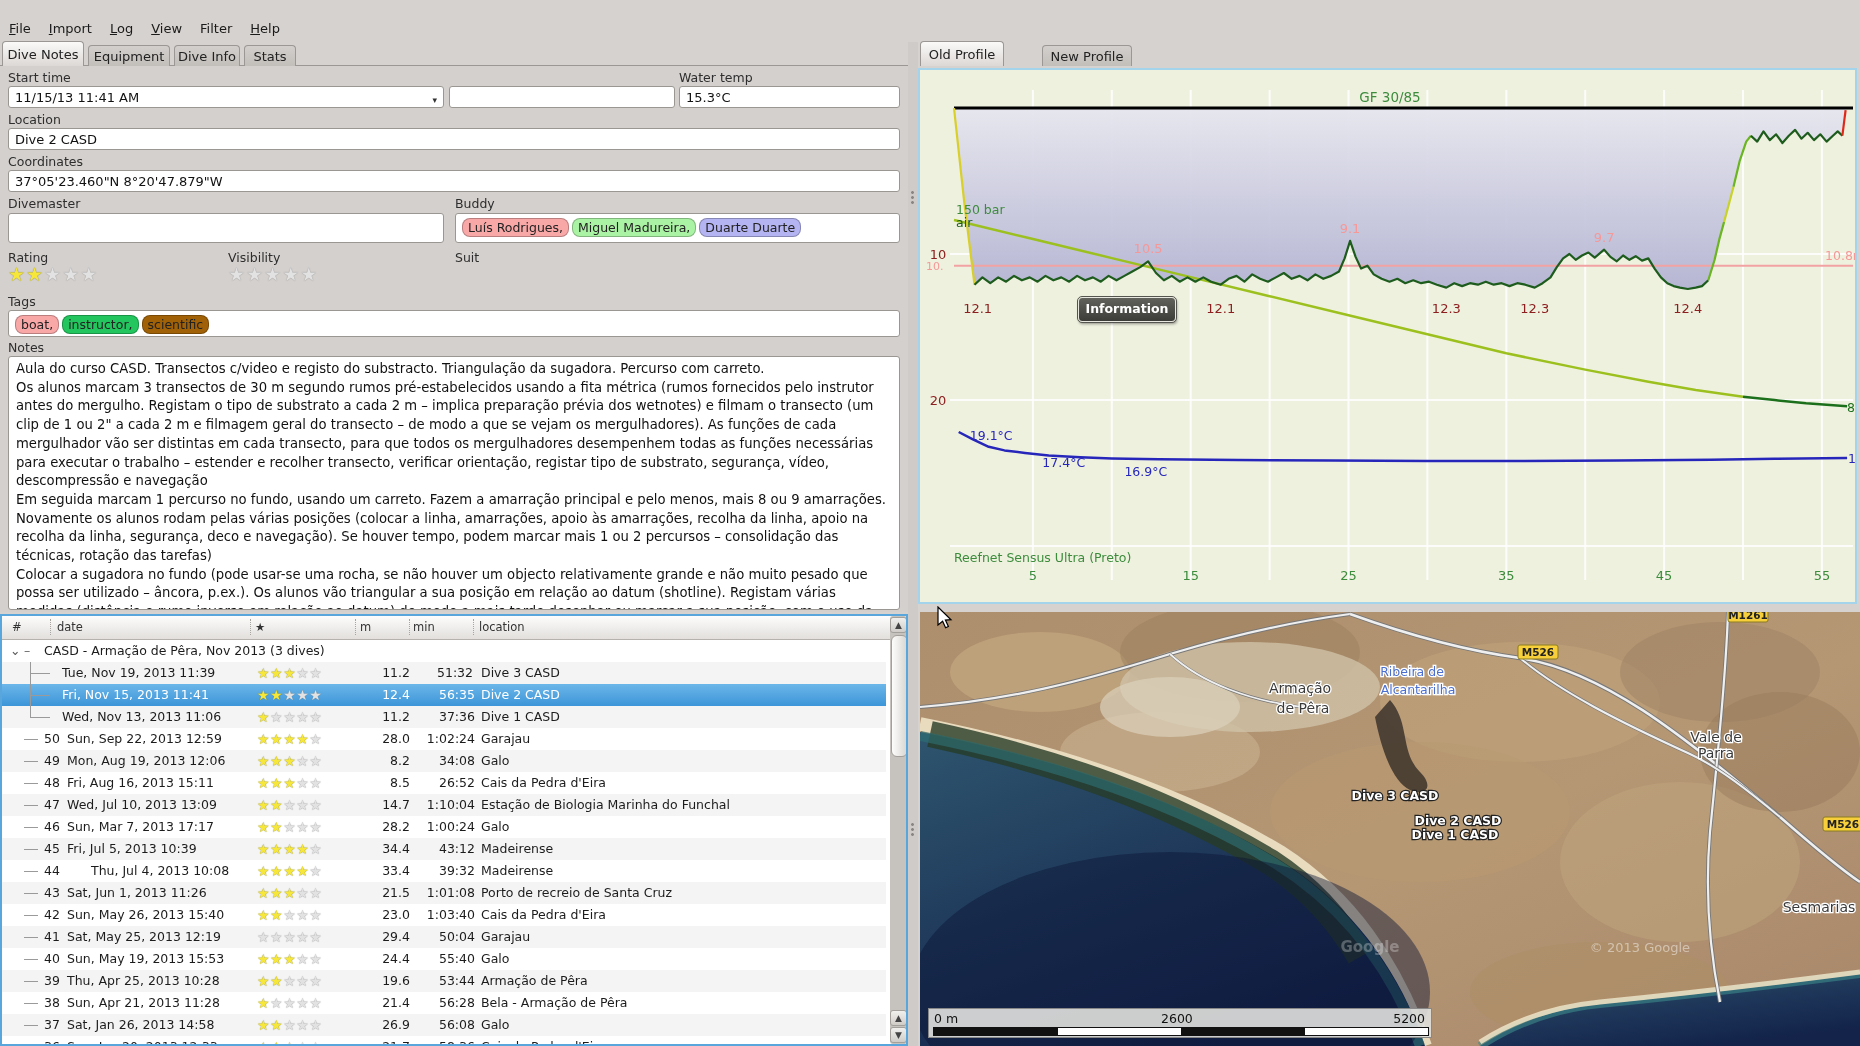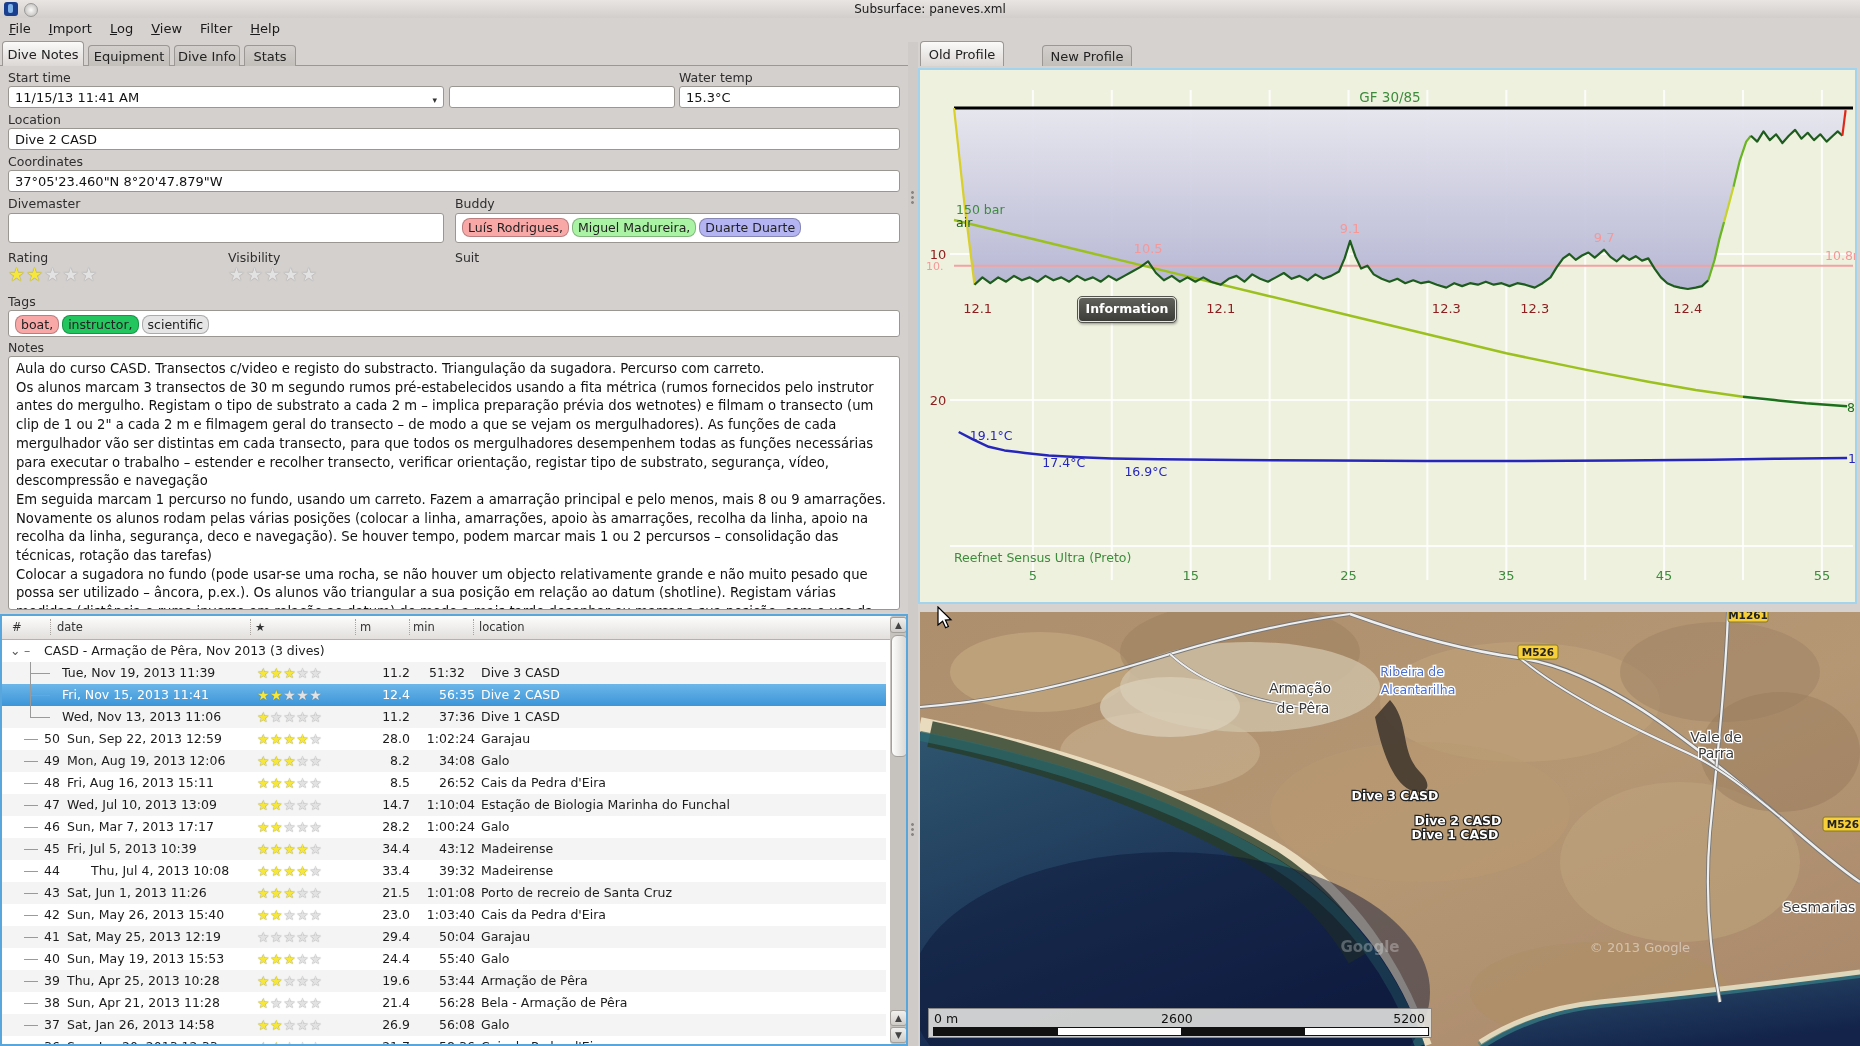--- a/index.html
+++ b/index.html
@@ -56,25 +56,20 @@
   #scalebar{left:928px;top:1008px;width:504px;height:30px;background:rgba(225,225,222,0.9);border:1px solid #888;box-sizing:border-box;}
   .scaletext{position:absolute;top:2px;font-size:12.5px;color:#111;}
   #scalesegs{position:absolute;left:4px;top:18px;width:494px;height:7px;border:1px solid #111;box-sizing:content-box;}
   #scalesegs div{float:left;width:123.5px;height:7px;}
 </style>
 </head>
 <body>
 
 <div id="app">
 
-  <div class="abs" id="titlebar">
-    <div class="abs" id="appicon"></div>
-    <div class="abs" id="menuicon"></div>
-    <div class="abs" id="title">Subsurface: paneves.xml</div>
-  </div>
 
   <div class="abs" id="menubar"><span class="menuitem"><u>F</u>ile</span><span class="menuitem"><u>I</u>mport</span><span class="menuitem"><u>L</u>og</span><span class="menuitem"><u>V</u>iew</span><span class="menuitem">Filter</span><span class="menuitem"><u>H</u>elp</span></div>
 
   <div class="abs" id="lefttabs" style="left: 0px; top: 0px;"></div>
 
   <div class="abs" id="formpanel">
     <div class="flabel" style="left:8px;top:4px;">Start time</div>
     <div class="field" style="left:8px;top:20px;width:436px;height:22px;"><span>11/15/13 11:41 AM</span><span class="combo-arrow" style="right:6px;top:5px;">▾</span></div>
     <div class="flabel" style="left:449px;top:20px;margin-left:16px;">Air temp</div>
     <div class="field" style="left:449px;top:20px;width:226px;height:22px;"></div>
@@ -92,21 +87,21 @@
     <div class="flabel" style="left:455px;top:130px;">Buddy</div>
     <div class="field" style="left:455px;top:147px;width:445px;height:30px;padding-top:4px;" id="buddyfield"><span class="pill" style="background: rgb(249, 168, 168);">Luís Rodrigues,</span><span class="pill" style="background: rgb(171, 243, 164);">Miguel Madureira,</span><span class="pill" style="background: rgb(180, 180, 242);">Duarte Duarte</span></div>
 
     <div class="flabel" style="left:8px;top:184px;">Rating</div>
     <div class="abs stars20" style="left:8px;top:197px;" id="ratingstars"><span class="star-full">★</span><span class="star-full">★</span><span class="star-empty">★</span><span class="star-empty">★</span><span class="star-empty">★</span></div>
     <div class="flabel" style="left:228px;top:184px;">Visibility</div>
     <div class="abs stars20" style="left:228px;top:197px;" id="visstars"><span class="star-empty">★</span><span class="star-empty">★</span><span class="star-empty">★</span><span class="star-empty">★</span><span class="star-empty">★</span></div>
     <div class="flabel" style="left:455px;top:184px;">Suit</div>
 
     <div class="flabel" style="left:8px;top:228px;">Tags</div>
-    <div class="field" style="left:8px;top:244px;width:892px;height:27px;padding-top:4px;" id="tagsfield"><span class="pill" style="background: rgb(249, 168, 168);">boat,</span><span class="pill" style="background: #22c55e;">instructor,</span><span class="pill" style="background: #e5e5e5;">scientific</span></div>
+    <div class="field" style="left:8px;top:244px;width:892px;height:27px;padding-top:4px;" id="tagsfield"><span class="pill" style="background: rgb(249, 168, 168);">boat,</span><span class="pill" style="background: #22c55e;">instructor,</span><span class="pill" style="background: #a16207;">scientific</span></div>
 
     <div class="flabel" style="left:8px;top:274px;">Notes</div>
     <div class="field" style="left:8px;top:290px;width:892px;height:254px;" id="notesbox">Aula do curso CASD. Transectos c/video e registo do substracto. Triangulação da sugadora. Percurso com carreto.
 Os alunos marcam 3 transectos de 30 m segundo rumos pré-estabelecidos usando a fita métrica (rumos fornecidos pelo instrutor antes do mergulho. Registam o tipo de substrato a cada 2 m – implica preparação prévia dos wetnotes) e filmam o transecto (um clip de 1 ou 2" a cada 2 m e filmagem geral do transecto – de modo a que se vejam os mergulhadores). As funções de cada mergulhador vão ser distintas em cada transecto, para que todos os mergulhadores desempenhem todas as funções necessárias para executar o trabalho – estender e recolher transecto, verificar orientação, registar tipo de substrato, segurança, vídeo, descompressão e navegação
 Em seguida marcam 1 percurso no fundo, usando um carreto. Fazem a amarração principal e pelo menos, mais 8 ou 9 amarrações.
 Novamente os alunos rodam pelas várias posições (colocar a linha, amarrações, apoio às amarrações, recolha da linha, apoio na recolha da linha, segurança, deco e navegação). Se houver tempo, podem marcar mais 1 ou 2 percursos – consolidação das técnicas, rotação das tarefas)
 Colocar a sugadora no fundo (pode usar-se uma rocha, se não houver um objecto relativamente grande e não muito pesado que possa ser utilizado – âncora, p.ex.). Os alunos vão triangular a sua posição em relação ao datum (shotline). Registam várias medidas (distância e rumo inverso em relação ao datum) de modo a mais tarde desenhar ou marcar a sua posição, com o uso da fita métrica e das bússolas). É importante que cada aluno registe pelo menos 3 medidas (distância e rumo)
 No final, arruma-se o equipamento e faz-se um S-drill
 Subida a partilhar gás com paragens p/deco mínima (em duplas)</div>
   </div>
@@ -130,21 +125,21 @@
           <span class="cell" style="left:8px;color:#555;">⌄</span>
           <span class="cell" style="left:22px;color:#666;">–</span>
           <span class="cell" style="left: 42px;">CASD - Armação de Pêra, Nov 2013 (3 dives)</span>
         </div>
         <div class="lrow alt" style="top: 46px;">
           <div class="treedash" style="left: 28px; top: 0px; width: 1px; height: 22px;"></div>
           <div class="treedash" style="left: 28px; top: 11px; width: 20px; height: 1px;"></div>
           <span class="cell" style="left: 60px;">Tue, Nov 19, 2013 11:39</span>
           <span class="cell stars14" style="left: 255px;"><span class="star-full">★</span><span class="star-full">★</span><span class="star-full">★</span><span class="star-empty">★</span><span class="star-empty">★</span></span>
           <span class="cell" style="left: 358px; width: 50px; text-align: right;">11.2</span>
-          <span class="cell" style="left: 403px; width: 60px; text-align: right;">51:32</span>
+          <span class="cell" style="left: 423px; width: 60px; text-align: center;">51:32</span>
           <span class="cell" style="left: 479px;">Dive 3 CASD</span>
         </div>
         <div class="lrow sel" style="top: 68px;">
           <div class="treedash" style="left: 28px; top: 0px; width: 1px; height: 22px;"></div>
           <div class="treedash" style="left: 28px; top: 11px; width: 20px; height: 1px;"></div>
           <span class="cell" style="left: 60px;">Fri, Nov 15, 2013 11:41</span>
           <span class="cell stars14" style="left: 255px;"><span class="star-full">★</span><span class="star-full">★</span><span class="star-empty">★</span><span class="star-empty">★</span><span class="star-empty">★</span></span>
           <span class="cell" style="left: 358px; width: 50px; text-align: right;">12.4</span>
           <span class="cell" style="left: 413px; width: 60px; text-align: right;">56:35</span>
           <span class="cell" style="left: 479px;">Dive 2 CASD</span>

